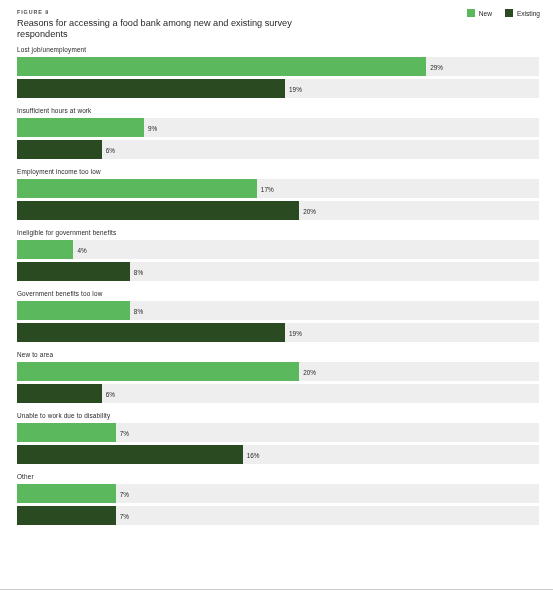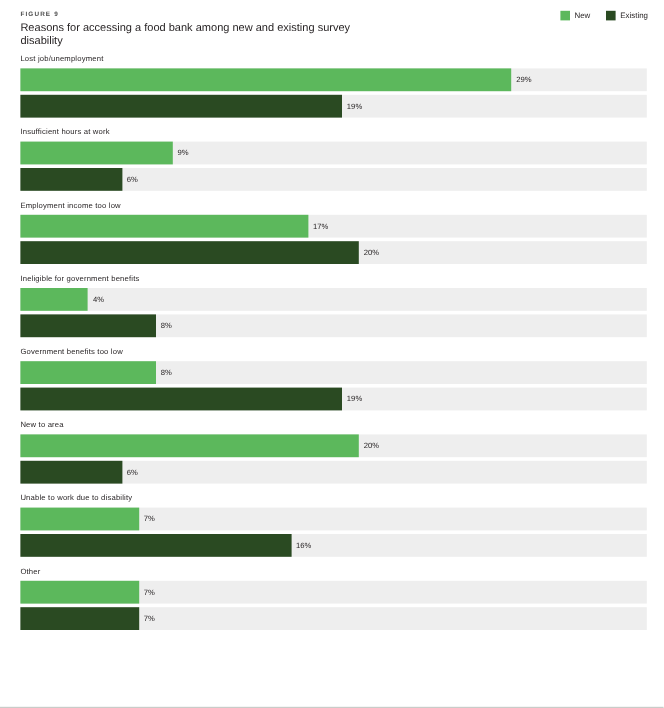--- a/index.html
+++ b/index.html
@@ -109,21 +109,21 @@
     white-space: nowrap;
   }
 </style>
 </head>
 <body>
 
 <div id="figure-page">
 
   <div class="header">
     <div class="figure-label">FIGURE 9</div>
-    <div class="figure-title">Reasons for accessing a food bank among new and existing survey disability</div>
+    <div class="figure-title">Reasons for accessing a food bank among new and existing survey respondents</div>
 
     <div class="legend">
       <div class="legend-item">
         <span class="legend-swatch" style="background: rgb(92, 184, 92);"></span>
         <span class="legend-text">New</span>
       </div>
       <div class="legend-item">
         <span class="legend-swatch" style="background: rgb(42, 74, 34);"></span>
         <span class="legend-text">Existing</span>
       </div>

